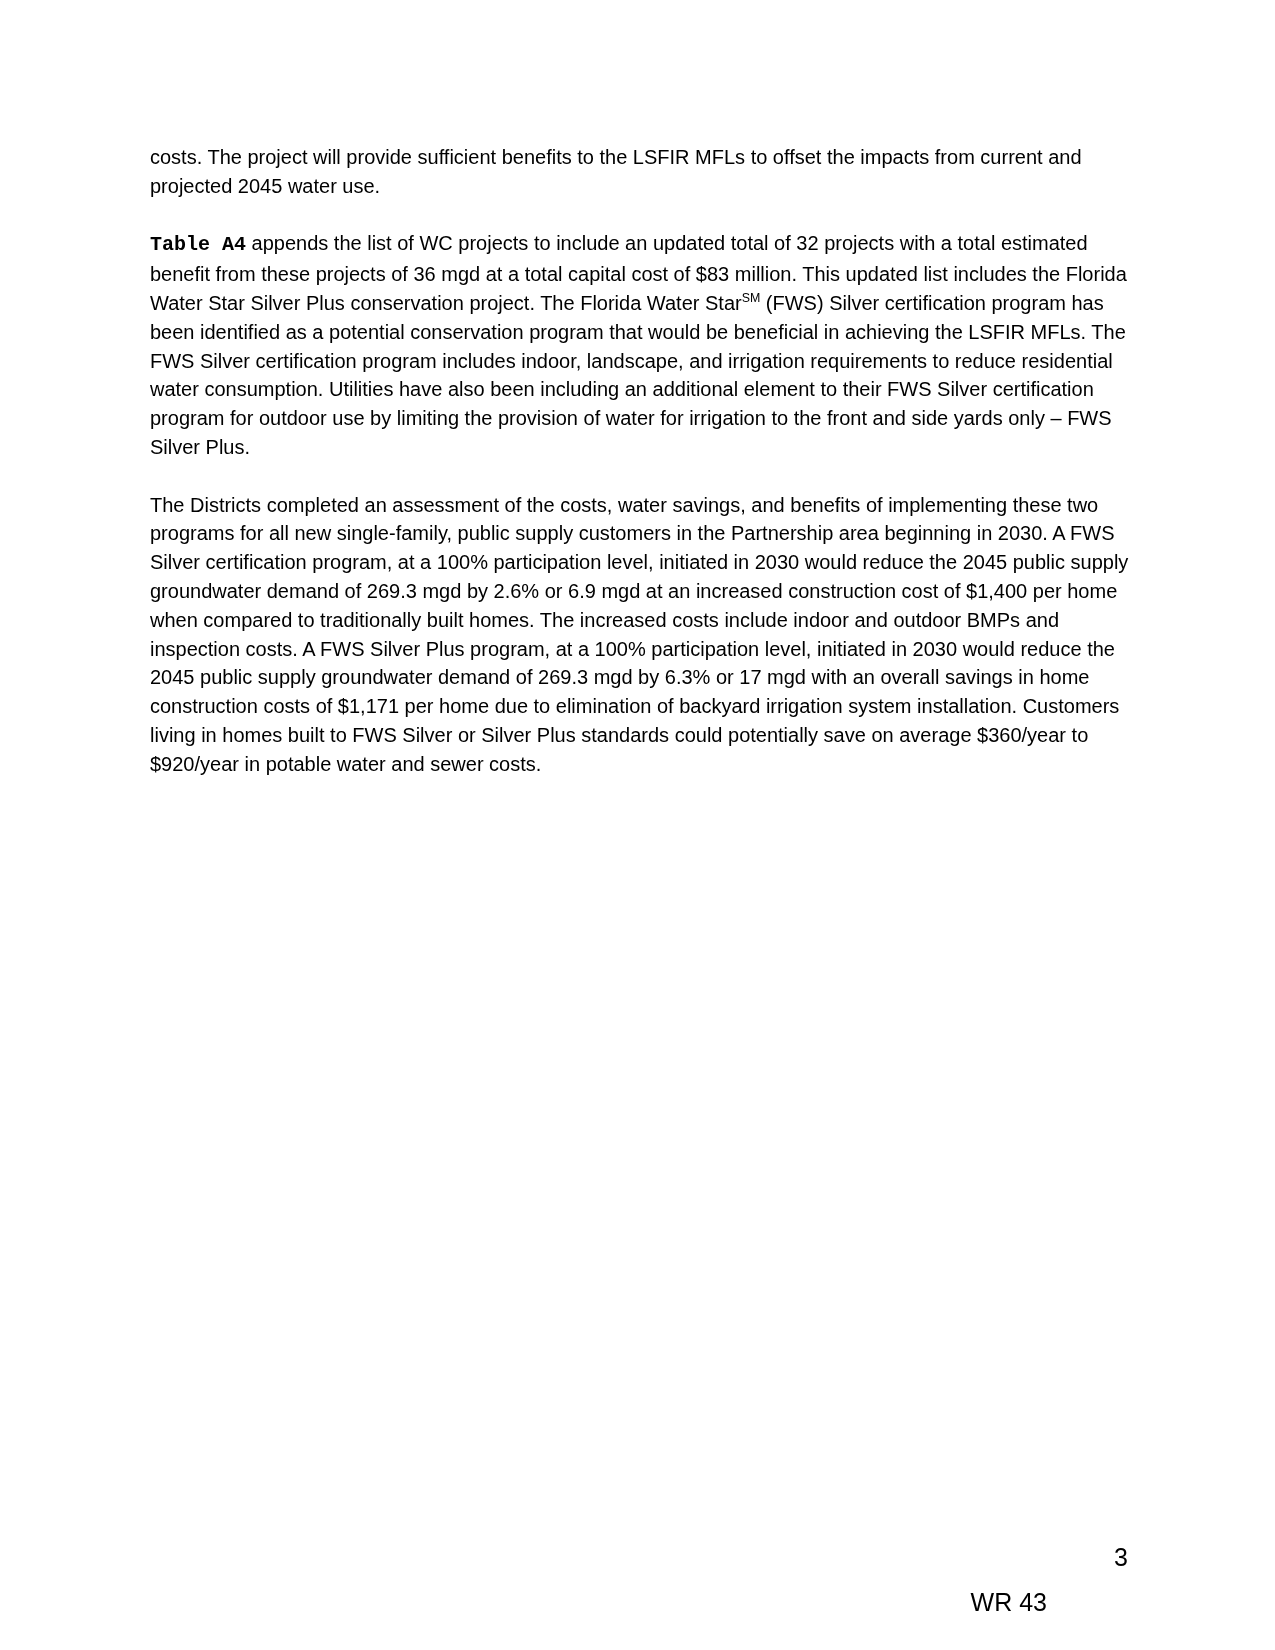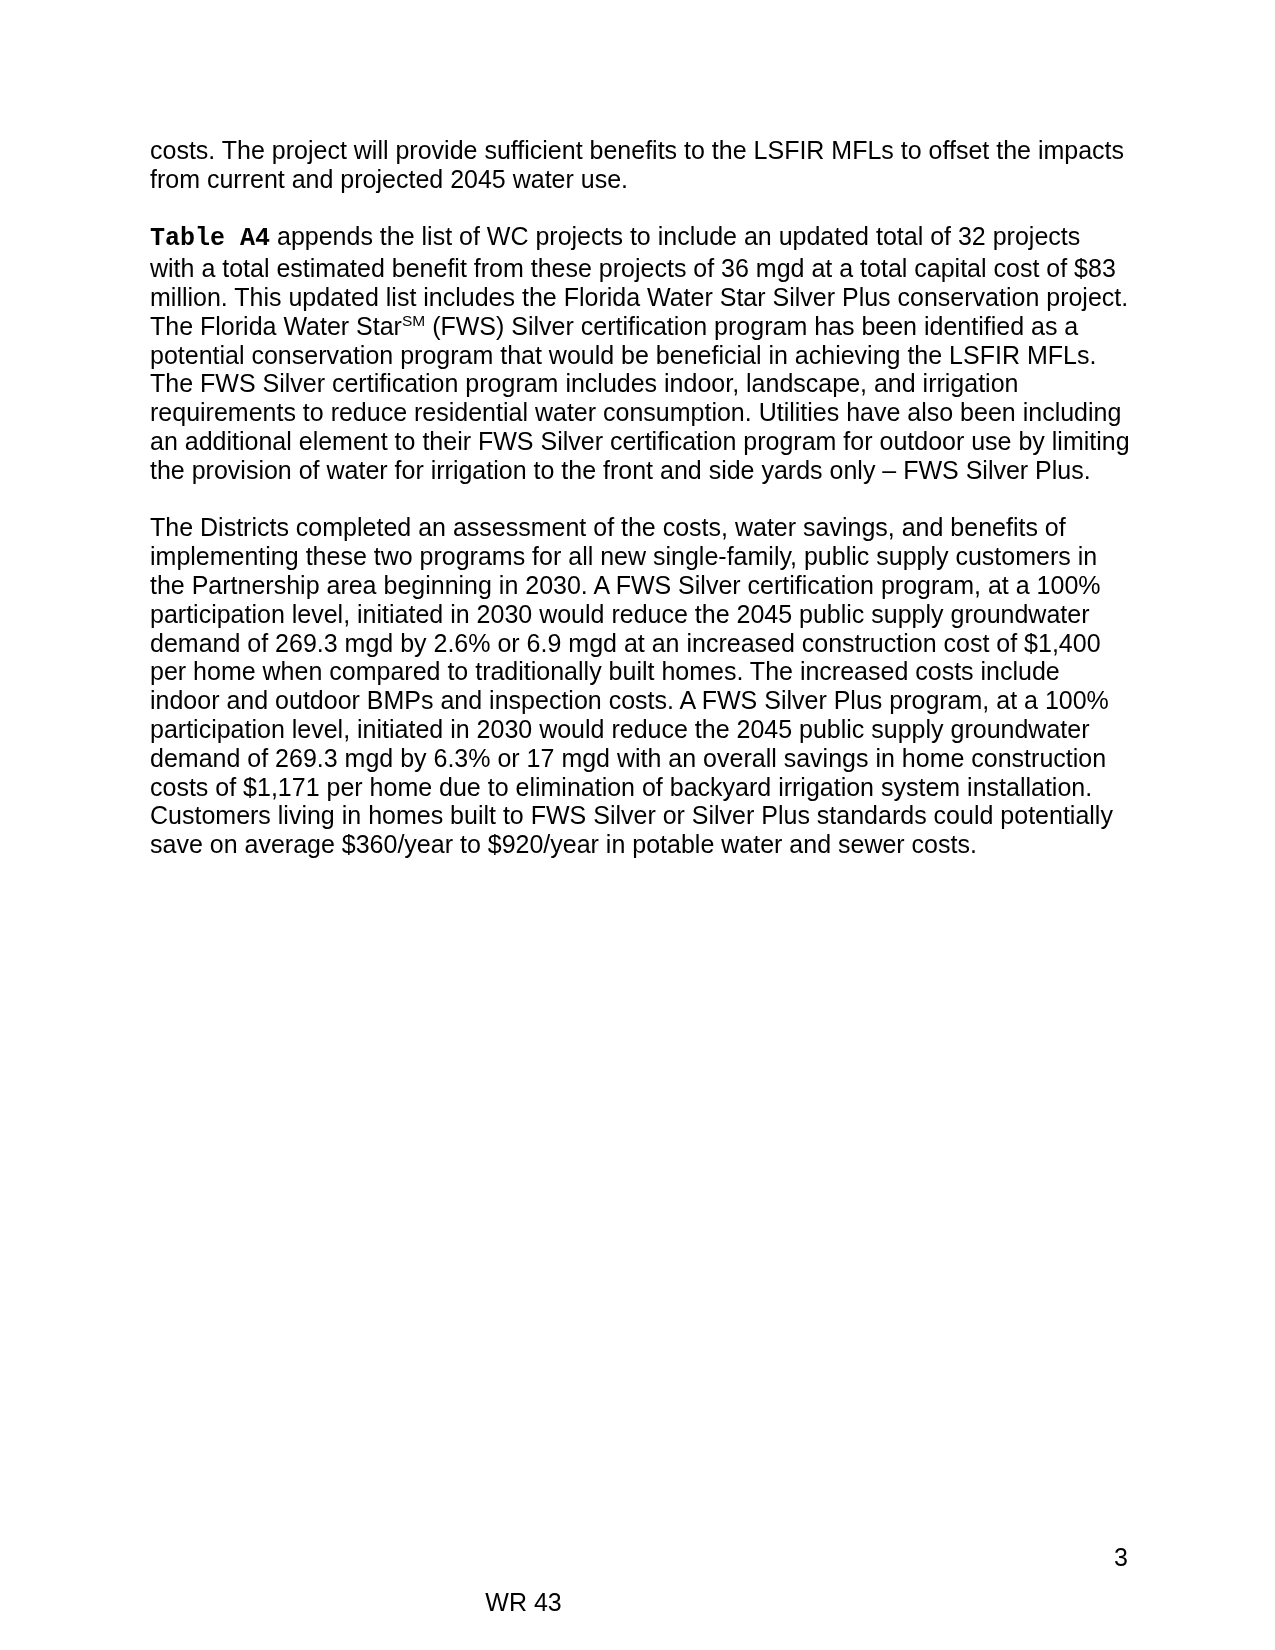--- a/index.html
+++ b/index.html
@@ -12,23 +12,23 @@
     width: 1275px;
     height: 1650px;
     background: #ffffff;
     overflow: hidden;
     font-family: "Liberation Sans", sans-serif;
     color: #000000;
   }
   .content {
     position: absolute;
     left: 150px;
-    top: 136px;
+    top: 143px;
     width: 980px;
-    font-size: 25px;
+    font-size: 20px;
     line-height: 28.8px;
     text-align: left;
     letter-spacing: 0;
   }
   .content p {
     margin: 0 0 28.8px 0;
   }
   .run-bold {
     font-weight: bold;
     font-family: Liberation Mono, monospace;
@@ -45,21 +45,21 @@
     width: 978px;
     text-align: right;
     font-size: 25px;
     line-height: 28.8px;
   }
   .footer {
     position: absolute;
     top: 1588px;
     left: 0;
     width: 1047px;
-    text-align: center;
+    text-align: right;
     font-size: 25px;
     line-height: 28.8px;
   }
 </style>
 </head>
 <body>
 
 <div class="page">
   <div class="content" id="document-body">
       <p><span>costs. The project will provide sufficient benefits to the LSFIR MFLs to offset the impacts from current and projected 2045 water use.</span></p>

